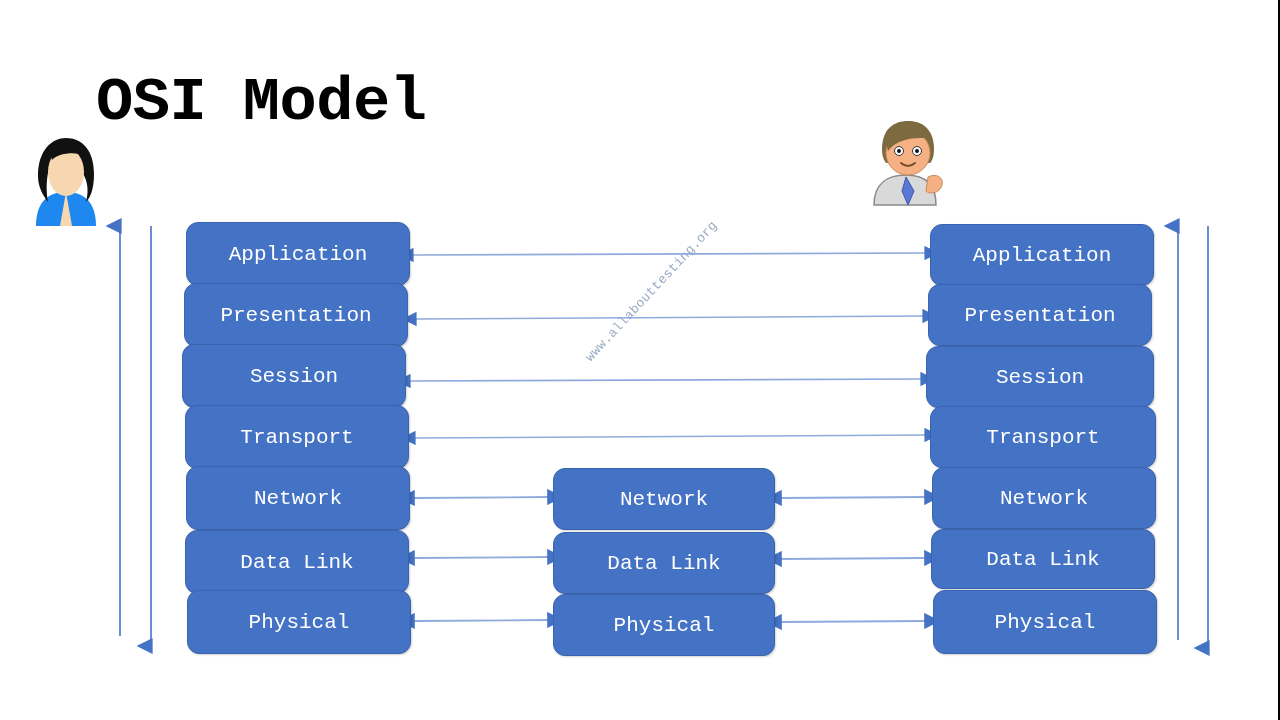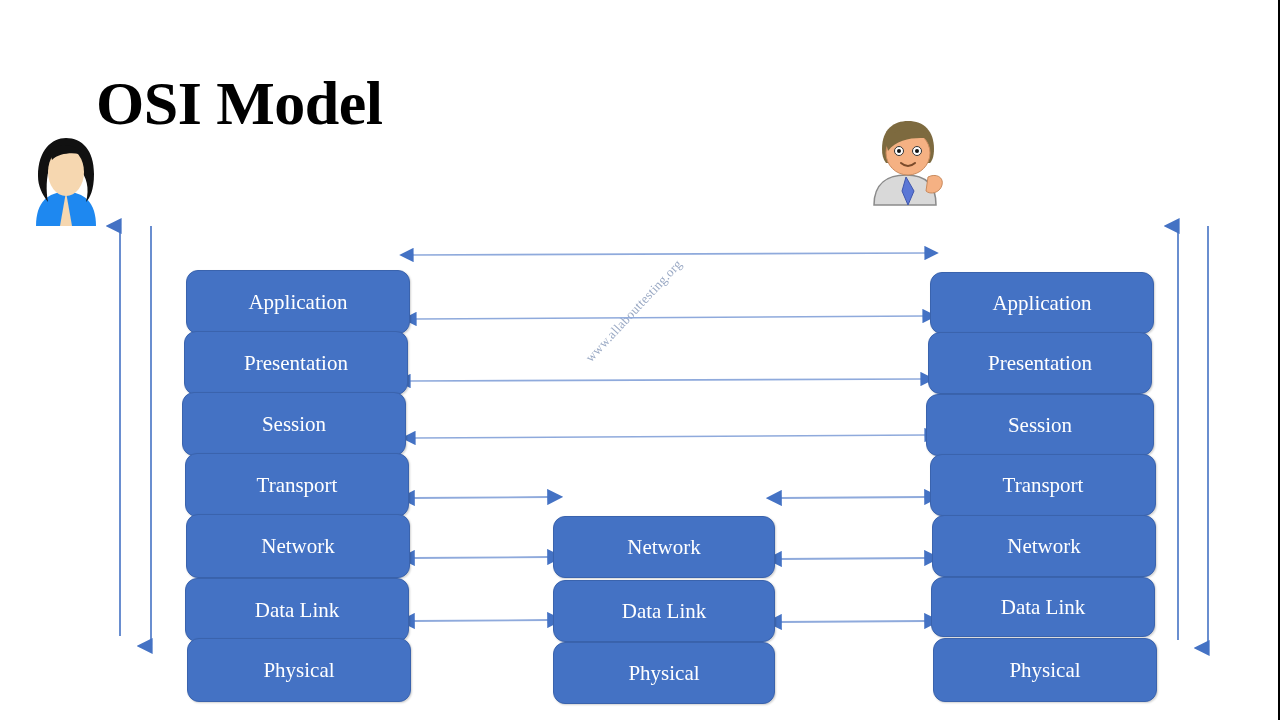--- a/index.html
+++ b/index.html
@@ -6,21 +6,21 @@
     margin: 0;
     padding: 0;
     background: #ffffff;
   }
   #slide {
     position: relative;
     width: 1280px;
     height: 720px;
     background: #ffffff;
     overflow: hidden;
-    font-family: Liberation Serif, serif;
+    font-family: Liberation Mono, monospace;
     border-right: 2px solid #000000;
     box-sizing: border-box;
   }
   #title {
     position: absolute;
     left: 96px;
     top: 72px;
     font-size: 62px;
     font-weight: bold;
     color: #000000;
@@ -35,21 +35,20 @@
     border-radius: 12px;
     color: #ffffff;
     font-size: 21px;
     display: flex;
     align-items: center;
     justify-content: center;
     box-sizing: border-box;
     text-align: center;
     white-space: nowrap;
     box-shadow: 1px 1px 2px rgba(0,0,0,0.18);
-    margin-top: 48px;
   }
   .v-arrow, .h-arrow {
     position: absolute;
     overflow: visible;
   }
   .watermark {
     position: absolute;
     left: 588px;
     top: 352px;
     transform: rotate(-47deg);

